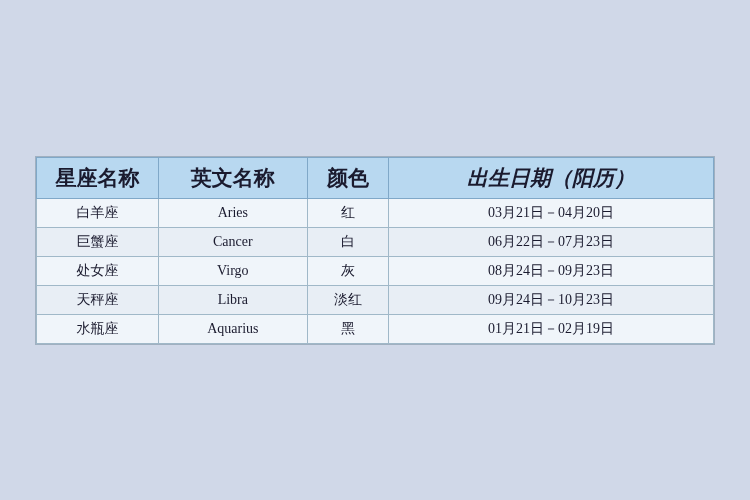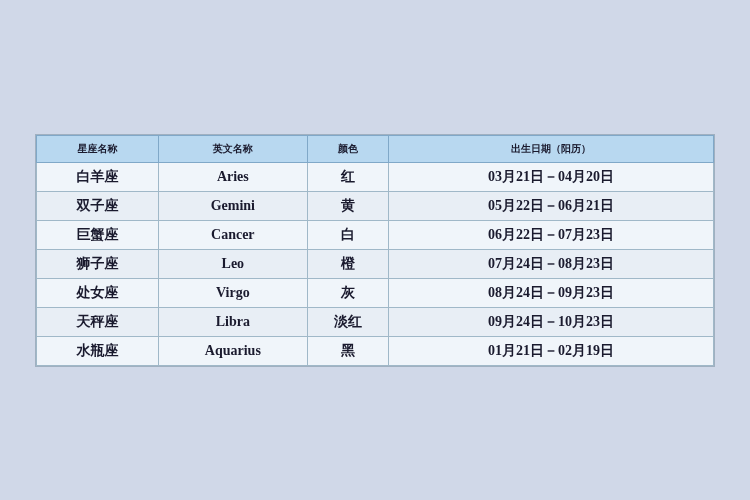--- a/index.html
+++ b/index.html
@@ -27,47 +27,46 @@
     table {
       width: 100%;
       border-collapse: collapse;
     }
 
     thead tr th {
       background-color: #b8d8f0;
       border: 1px solid #80a8c8;
       padding: 6px 10px;
       text-align: center;
-      font-size: 10px;
+      font-size: 21px;
       font-weight: bold;
       color: #1a1a2e;
     }
 
     tbody tr td {
       border: 1px solid #a0b8c8;
       padding: 5px 10px;
       text-align: center;
       font-size: 14px;
       color: #1a1a2e;
       background-color: #f0f5fa;
-      font-weight: bold;
     }
 
     tbody tr:nth-child(odd) td {
       background-color: #f0f5fa;
     }
 
     tbody tr:nth-child(even) td {
       background-color: #e8eef5;
     }
 
     .col-name { width: 18%; }
     .col-en   { width: 22%; }
     .col-color{ width: 12%; }
-    .col-date { width: 48%; }
+    .col-date { width: 48%; font-style: italic; }
   </style>
 </head>
 <body>
 
 <div class="table-container">
   <table>
     <thead>
       <tr>
         <th class="col-name">星座名称</th>
         <th class="col-en">英文名称</th>
@@ -76,36 +75,24 @@
       </tr>
     </thead>
     <tbody id="table-body">
     <tr>
           <td>白羊座</td>
           <td>Aries</td>
           <td>红</td>
           <td>03月21日－04月20日</td>
         </tr>
         <tr>
-          <td>双子座</td>
-          <td>Gemini</td>
-          <td>黄</td>
-          <td>05月22日－06月21日</td>
-        </tr>
-        <tr>
           <td>巨蟹座</td>
           <td>Cancer</td>
           <td>白</td>
           <td>06月22日－07月23日</td>
-        </tr>
-        <tr>
-          <td>狮子座</td>
-          <td>Leo</td>
-          <td>橙</td>
-          <td>07月24日－08月23日</td>
         </tr>
         <tr>
           <td>处女座</td>
           <td>Virgo</td>
           <td>灰</td>
           <td>08月24日－09月23日</td>
         </tr>
         <tr>
           <td>天秤座</td>
           <td>Libra</td>

